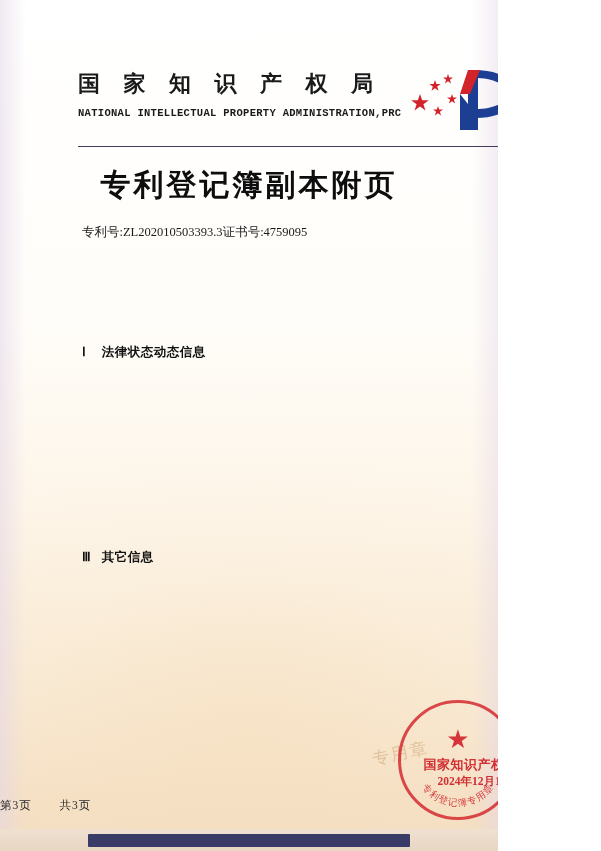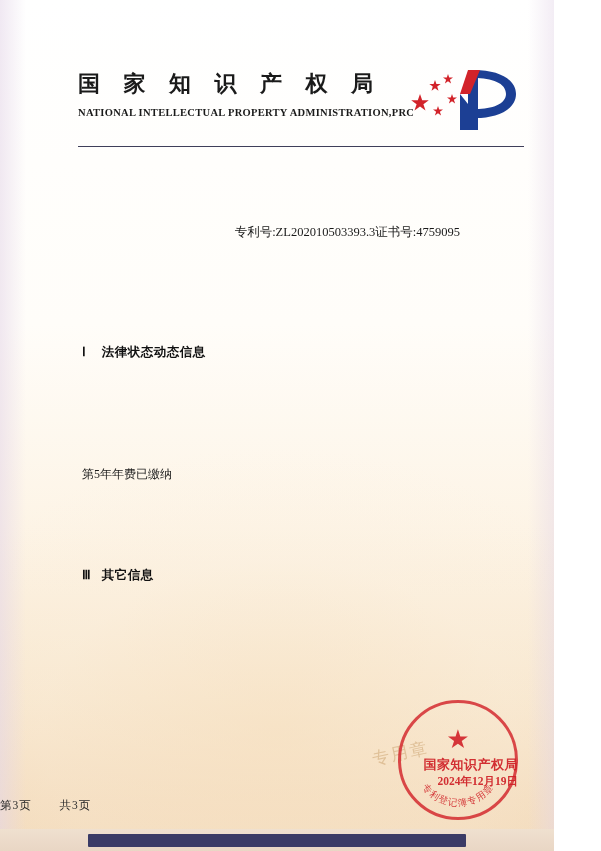--- a/index.html
+++ b/index.html
@@ -9,21 +9,21 @@
   body {
     width: 601px;
     height: 851px;
     font-family: "Liberation Serif", serif;
     background: #ffffff;
     overflow: hidden;
   }
 
   .page {
     position: relative;
-    width: 554px;
+    width: 498px;
     height: 851px;
     background:
       radial-gradient(ellipse 520px 380px at 50% 86%, rgba(247,226,196,0.55) 0%, rgba(250,238,220,0.25) 45%, rgba(255,255,255,0) 75%),
       linear-gradient(to bottom, #ffffff 0%, #fffdf9 38%, #fdf4e6 62%, #f8e7ce 82%, #f4dcbd 94%, #f2d9b8 100%);
     overflow: hidden;
   }
 
   
   .edge-left, .edge-right {
     position: absolute;
@@ -71,21 +71,21 @@
   .cn-title {
     font-family: "Liberation Serif", serif;
     font-size: 22px;
     font-weight: bold;
     letter-spacing: 9px;
     color: #1a1a1a;
     line-height: 28px;
   }
   .en-title {
     margin-top: 9px;
-    font-family: Liberation Serif, serif;
+    font-family: Liberation Mono, monospace;
     font-size: 10.5px;
     font-weight: bold;
     letter-spacing: 0.3px;
     color: #1a1a1a;
     white-space: nowrap;
   }
   .header-rule {
     position: absolute;
     left: 78px;
     top: 146px;
@@ -117,21 +117,21 @@
     color: #0d0d0d;
   }
 
   
   .meta-row {
     position: absolute;
     left: 82px;
     right: 78px;
     top: 224px;
     display: flex;
-    justify-content: flex-end;
+    justify-content: flex-start;
     font-size: 12.5px;
     color: #1a1a1a;
     font-family: "Liberation Serif", serif;
   }
   .meta-right {
     margin-right: 16px;
   }
 
   
   .sections {
@@ -303,40 +303,40 @@
 
         <path d="M60,6 L60,66 L70,66 L70,6 Z" fill="#1c3f94"></path>
         <path d="M66,6 C92,6 108,16 108,30 C108,46 88,54 68,54 L68,45 C84,45 98,40 98,30 C98,19 84,14 66,14 Z" fill="#1c3f94"></path>
         <path d="M60,6 L72,6 L62,30 L52,30 Z" fill="#d2232a"></path>
         <path d="M60,66 L60,40 L52,30 L52,66 Z" fill="#1c3f94"></path>
       </svg>
     </div>
   </div>
   <div class="header-rule"></div>
 
+  <div class="doc-title">专利登记簿副本附页</div>
 
   <div class="meta-row">
     <div class="meta-left">专利号:ZL202010503393.3</div>
     <div class="meta-right">证书号:4759095</div>
   </div>
 
   <div class="sections">
 
     <div class="section">
       <div class="section-head">
         <span class="numeral">Ⅰ</span>
         <span>法律状态动态信息</span>
       </div>
       <div class="section-body"></div>
     </div>
 
     <div class="sec-gap-1"></div>
 
     <div class="section">
-      <div class="section-body">第5年年费已缴纳</div>
     </div>
 
     <div class="sec-gap-2"></div>
 
     <div class="section">
       <div class="section-head">
         <span class="numeral">Ⅲ</span>
         <span>其它信息</span>
       </div>
       <div class="section-body"></div>

